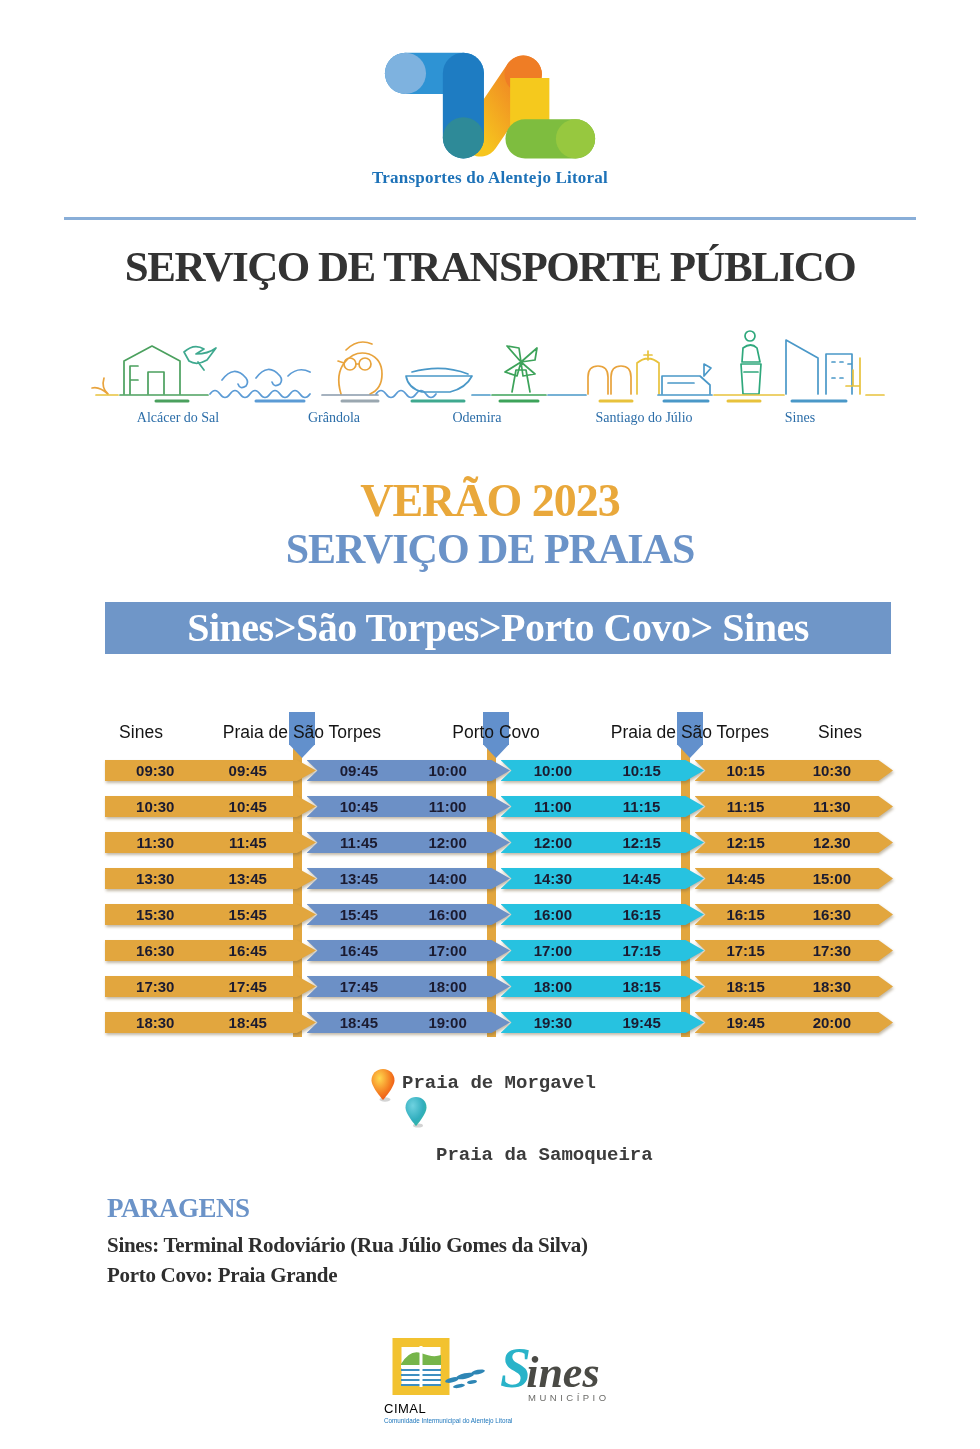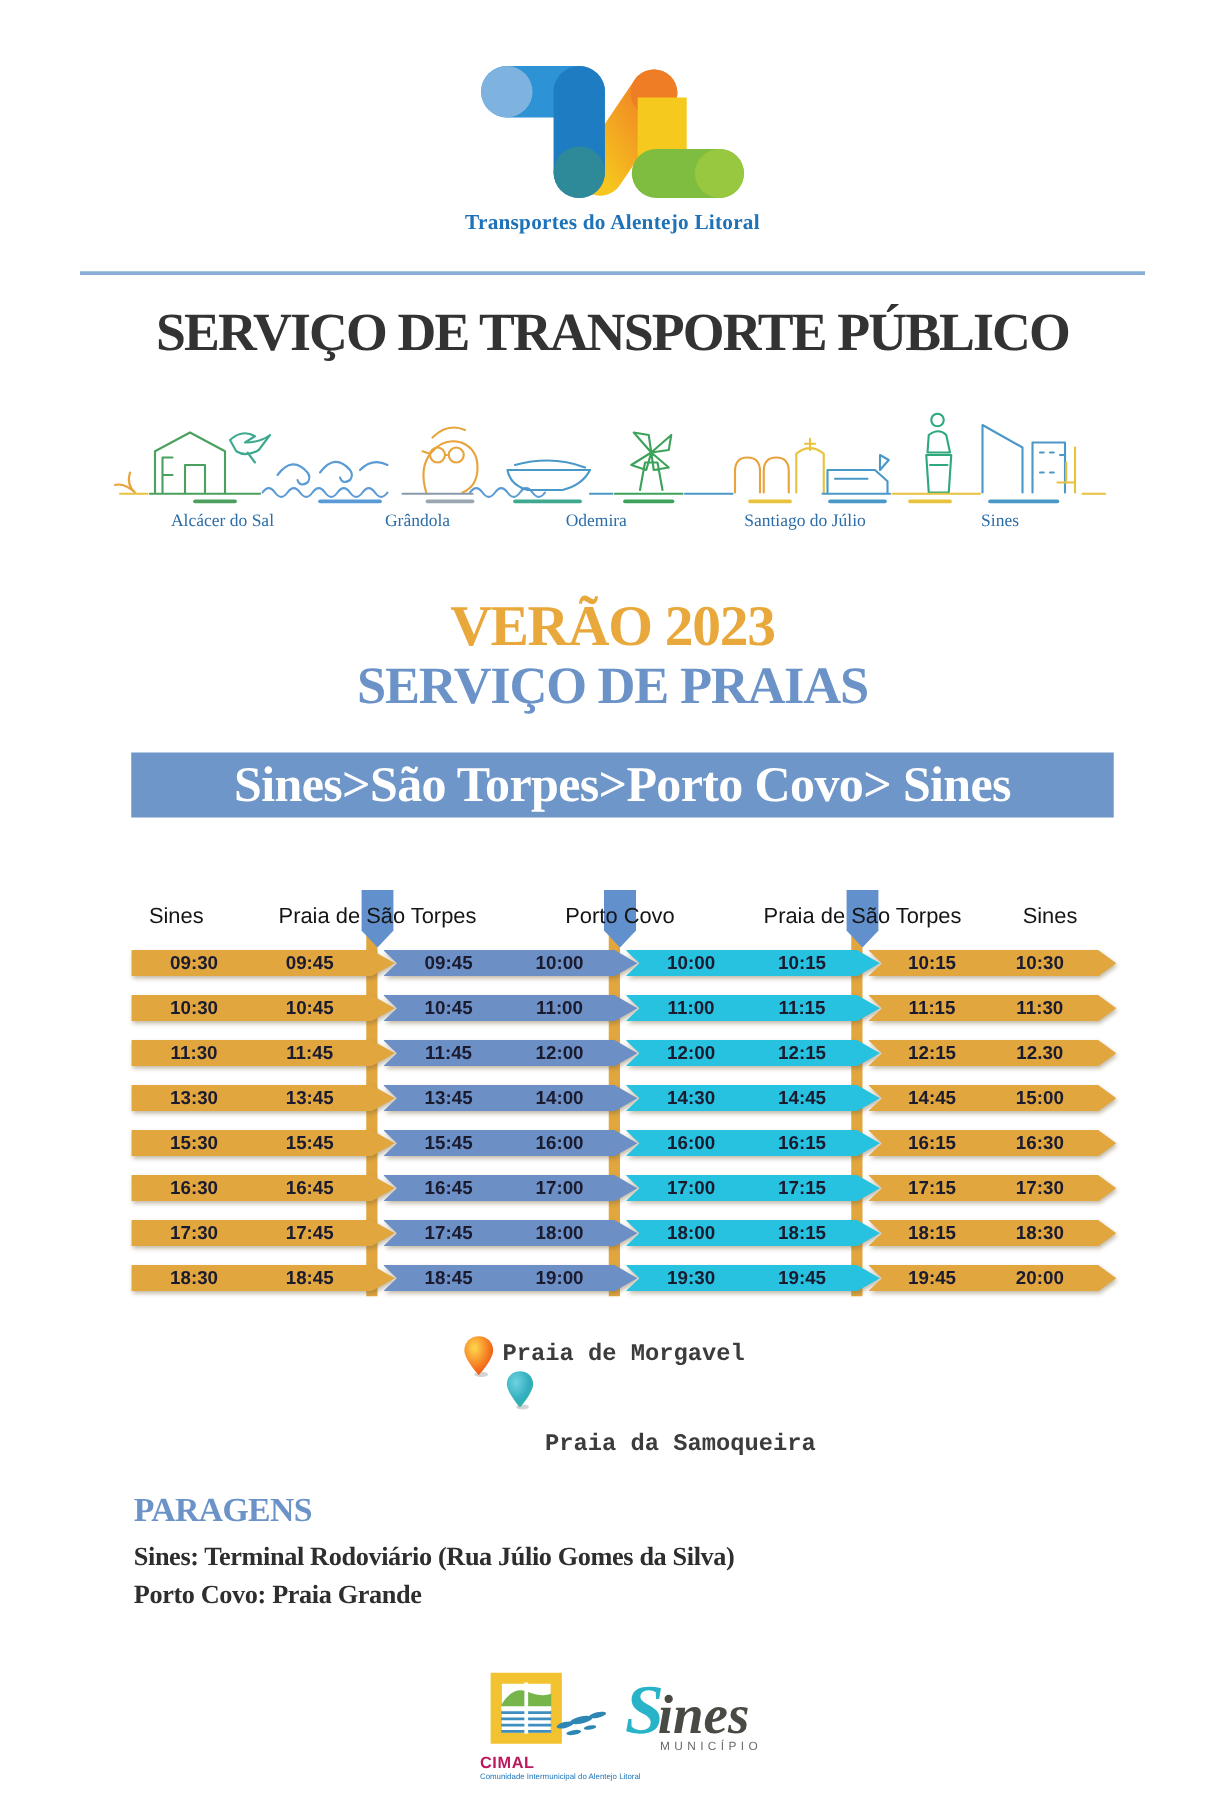--- a/index.html
+++ b/index.html
@@ -72,21 +72,21 @@
   #legend-pin-0{left:370px;top:2px;}  #legend-label-0{left:402px;top:6px;}
   #legend-pin-1{left:404px;top:30px;} #legend-label-1{left:436px;top:34px;margin-top:44px;}
 
   
   #stops{left:107px;top:1193px;width:760px;}
   #stops-heading{font-size:27px;font-weight:700;color:var(--headblue);margin:0 0 6px 0;letter-spacing:-.5px;}
   .stop-line{font-size:21px;font-weight:700;color:var(--stopink);line-height:30px;letter-spacing:-.3px;white-space:nowrap;}
 
   
   #footer-cimal{left:380px;top:1338px;width:115px;font-family:"Liberation Sans",sans-serif;}
-  .cimal-name{font-size:13px;font-weight:700;color:#be185d;margin:1px 0 1px 4px;letter-spacing:.5px;}
+  .cimal-name{font-size:13px;font-weight:400;color:#000000;margin:1px 0 1px 4px;letter-spacing:.5px;}
   .cimal-sub{font-size:6.3px;color:#1B75BB;margin:1px 0 0 4px;white-space:nowrap;}
   #footer-sines{left:500px;top:1336px;width:120px;}
   .sines-logo{white-space:nowrap;}
   .sines-s{font-style:italic;font-weight:700;font-size:56px;color:#29B3C9;font-family:"Liberation Serif",serif;}
   .sines-rest{font-style:italic;font-weight:700;font-size:44px;color:#4A4A45;margin-left:-5px;font-family:"Liberation Serif",serif;}
   .sines-mun{font-family:"Liberation Sans",sans-serif;font-size:9.5px;letter-spacing:3.5px;color:#6B6B68;margin:-8px 0 0 28px;}
 </style>
 </head>
 <body style="--gold: #E2A63E; --rowblue: #6C90C6; --cyan: #27C2E0; --pinblue: #6290CC; --banner: #6F96C8; --headblue: #6B93C8; --seasongold: #E9A83B; --titleink: #333333; --timeink: #1B1B30; --linkblue: #1D72B8; --townblue: #2B6DA8; --rule: #89AED8; --stopink: #2E2E2E; --legendink: #3C3C3C;">
 

